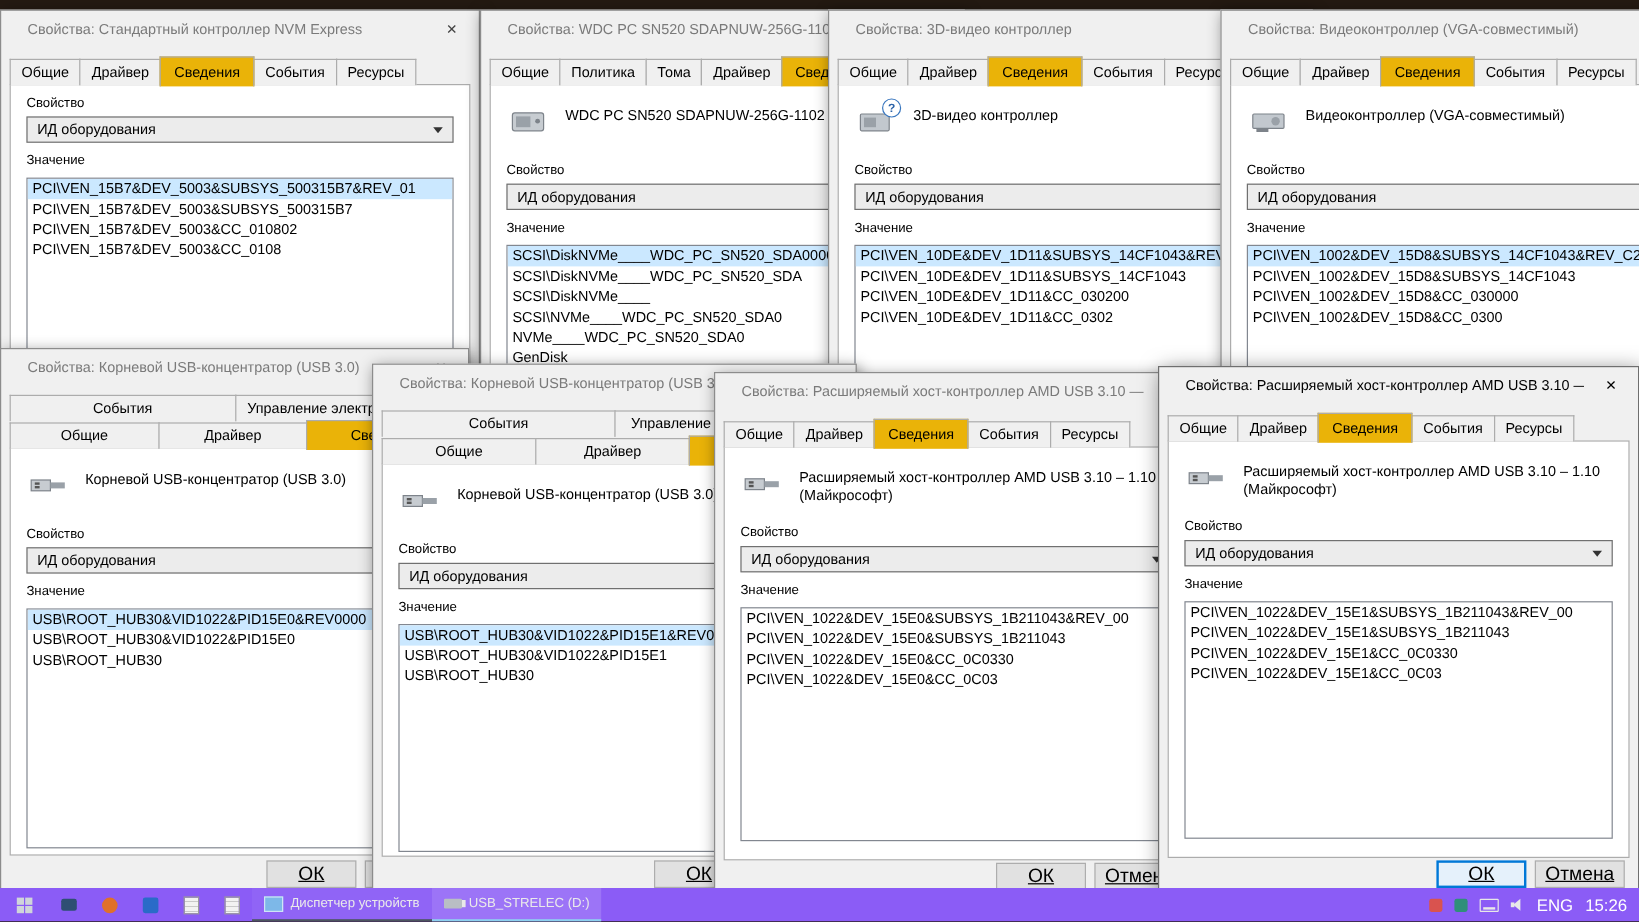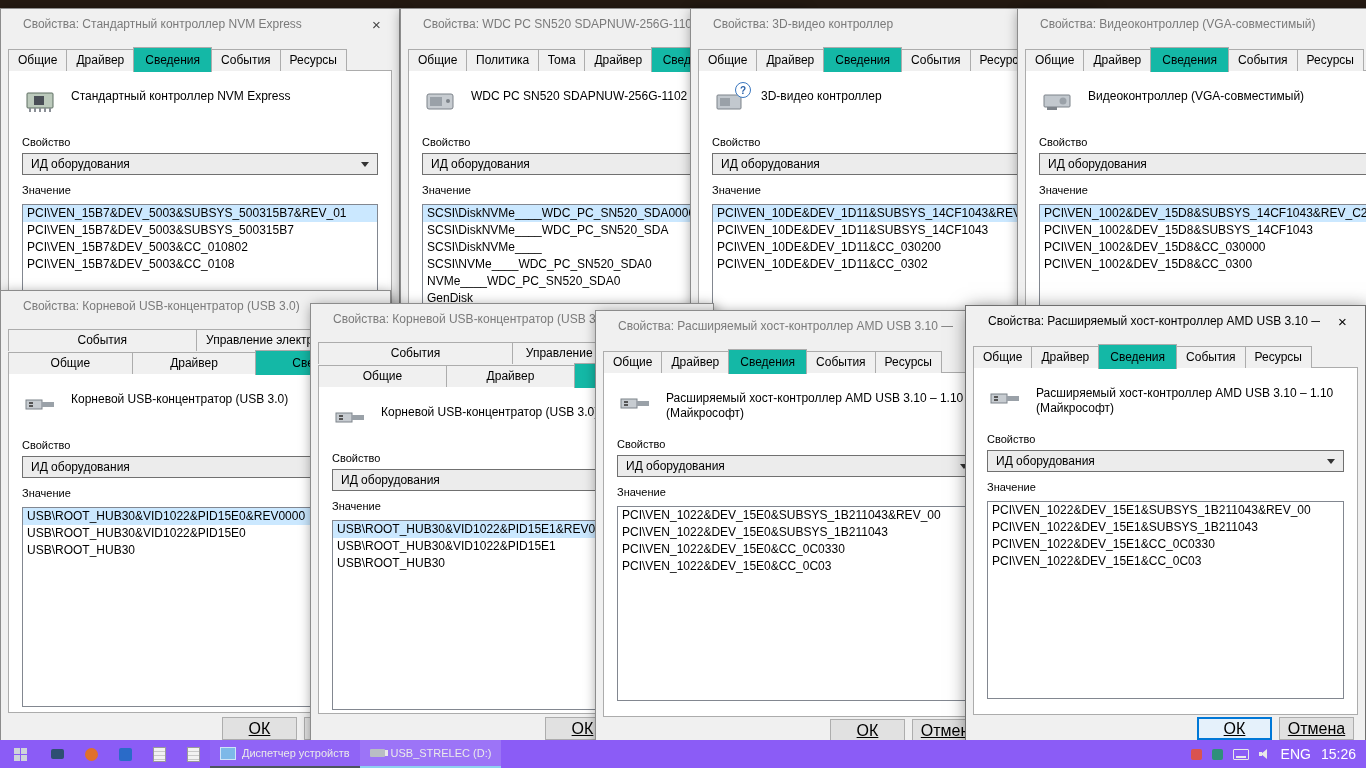--- a/index.html
+++ b/index.html
@@ -13,21 +13,21 @@
   .titlebar{height:30px;display:flex;align-items:center;}
   .title{padding-left:22px;font-size:12px;color:#7a7a7a;white-space:nowrap;overflow:hidden;flex:1;}
   .dlg.active .title{color:#000;}
   .close{width:45px;height:100%;display:flex;align-items:center;justify-content:center;
     font-size:15px;color:#444;}
 
   
   .tabs{display:flex;align-items:flex-end;padding:8px 7px 0;position:relative;z-index:2;}
   .tab{font-size:12px;background:#f0f0f0;border:1px solid #acacac;border-bottom:none;
     padding:3px 9px 4px;margin-right:-1px;white-space:nowrap;overflow:hidden;}
-  .tab.sel{background:#14b8a6;padding:5px 11px;margin-bottom:-1px;position:relative;z-index:3;}
+  .tab.sel{background:#eab308;padding:5px 11px;margin-bottom:-1px;position:relative;z-index:3;}
   .tabs.rowed .tab{flex:1;text-align:center;}
   .tabs.row2{padding-top:0;margin-top:-1px;}
 
   
   .page{position:relative;background:#fff;border:1px solid #acacac;margin:-1px 7px 0;
     overflow:hidden;box-sizing:border-box;}
   .dev{display:flex;gap:13px;padding:15px 13px 8px;align-items:flex-start;}
   .dev .name{font-size:12px;padding-top:3px;line-height:15px;}
   .devicon{flex:0 0 36px;position:relative;}
   .qb{position:absolute;right:-3px;top:-4px;width:14px;height:14px;border-radius:50%;
@@ -87,34 +87,20 @@
     <span class="close">×</span>
   </div>
   <div class="tabs">
     <span class="tab">Общие</span>
     <span class="tab">Драйвер</span>
     <span class="tab sel">Сведения</span>
     <span class="tab">События</span>
     <span class="tab">Ресурсы</span>
   </div>
   <div class="page" style="height:352px;">
-    <div class="dev">
-      <span class="devicon">
-        <svg width="36" height="30" viewBox="0 0 36 30">
-            <rect x="5" y="7" width="26" height="15" rx="1" fill="#bccabc" stroke="#5f6f62"></rect>
-            <rect x="12" y="10" width="10" height="9" fill="#4a4f57"></rect>
-            <rect x="7" y="22" width="2" height="4" fill="#8a8f96"></rect>
-            <rect x="12" y="22" width="2" height="4" fill="#8a8f96"></rect>
-            <rect x="17" y="22" width="2" height="4" fill="#8a8f96"></rect>
-            <rect x="22" y="22" width="2" height="4" fill="#8a8f96"></rect>
-            <rect x="27" y="22" width="2" height="4" fill="#8a8f96"></rect>
-          </svg>
-      </span>
-      <span class="name">Стандартный контроллер NVM Express</span>
-    </div>
     <div class="lbl">Свойство</div>
     <div class="combo">
       <span>ИД оборудования</span>
       <span class="arr"></span>
     </div>
     <div class="lbl">Значение</div>
     <div class="listbox" style="height:185px;">
       <div class="li sel">PCI\VEN_15B7&amp;DEV_5003&amp;SUBSYS_500315B7&amp;REV_01</div>
       <div class="li">PCI\VEN_15B7&amp;DEV_5003&amp;SUBSYS_500315B7</div>
       <div class="li">PCI\VEN_15B7&amp;DEV_5003&amp;CC_010802</div>

